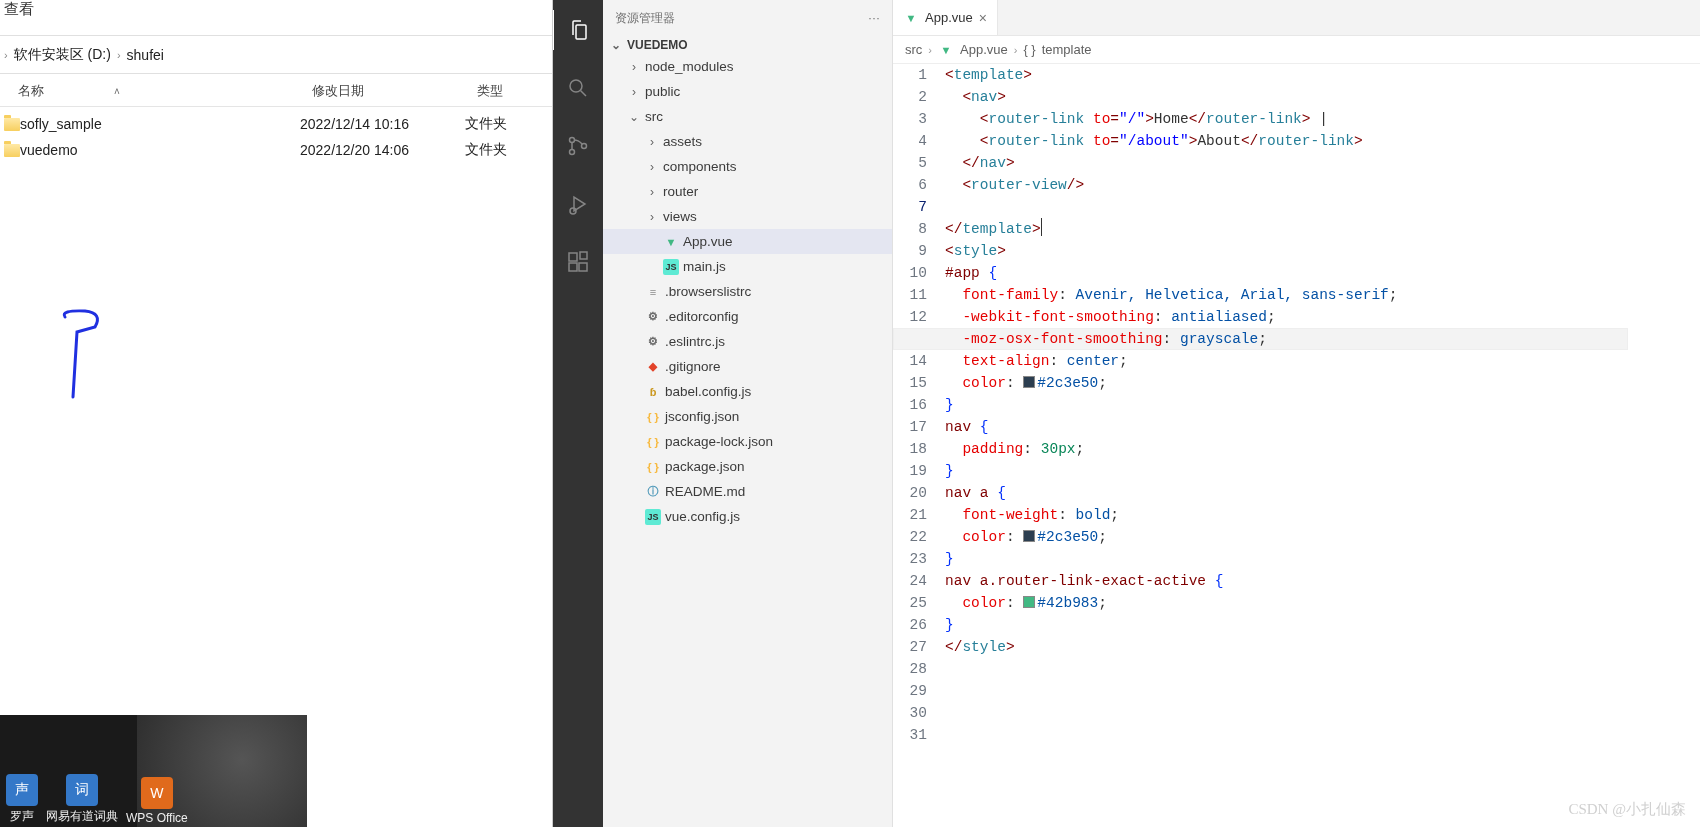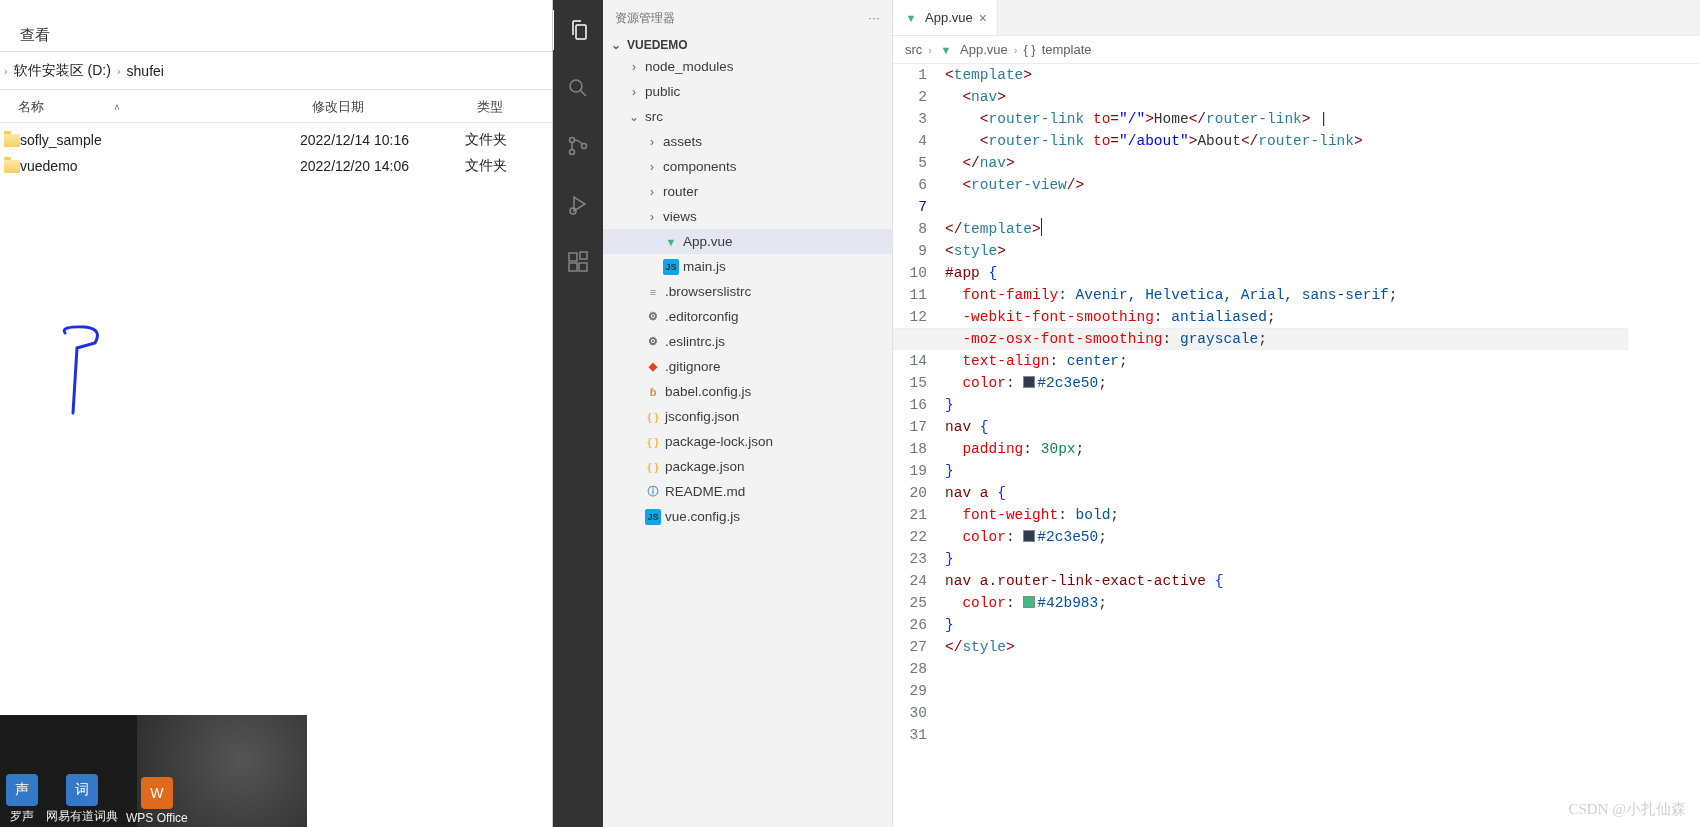--- a/index.html
+++ b/index.html
@@ -16,24 +16,23 @@
 
 .filemgr {
   width: 553px;
   height: 100%;
   display: flex;
   flex-direction: column;
   border-right: 1px solid #ccc;
   position: relative;
 }
 .fm-top {
-  height: 52px;
-  display: flex;
-  align-items: flex-end;
-  padding-left: 20px;
+  height: 36px;
+  display: flex;
+  padding-left: 4px;
   padding-bottom: 6px;
   font-size: 15px;
   border-bottom: 1px solid #e0e0e0;
   color: #333;
 }
 .fm-path {
   height: 38px;
   display: flex;
   align-items: center;
   padding-left: 4px;
@@ -151,21 +150,21 @@
   display: flex; align-items: center;
   height: 25px;
   padding-left: 10px;
   gap: 4px;
   cursor: pointer;
 }
 .tree-item.selected { background: #e4e6f1; }
 .tw { display:inline-block; width:14px; text-align:center; color:#646464; font-size:12px;}
 .fi { width:16px; height:16px; display:flex; align-items:center; justify-content:center; font-size:11px; font-weight:bold;}
 .fi-vue { color:#41b883; }
-.fi-js  { background:#0ea5e9; color:#333; border-radius:2px; font-size:9px;}
+.fi-js  { background:#5eead4; color:#333; border-radius:2px; font-size:9px;}
 .fi-json{ color:#f7b93e; }
 .fi-cfg { color:#6b6b6b; }
 .fi-git { color:#e24329; }
 .fi-md  { color:#519aba; }
 .fi-txt { color:#8a8a8a; }
 .indent1 { padding-left: 24px; }
 .indent2 { padding-left: 42px; }
 
 
 .editor-area { flex:1; display:flex; flex-direction:column; background:#fff; }

